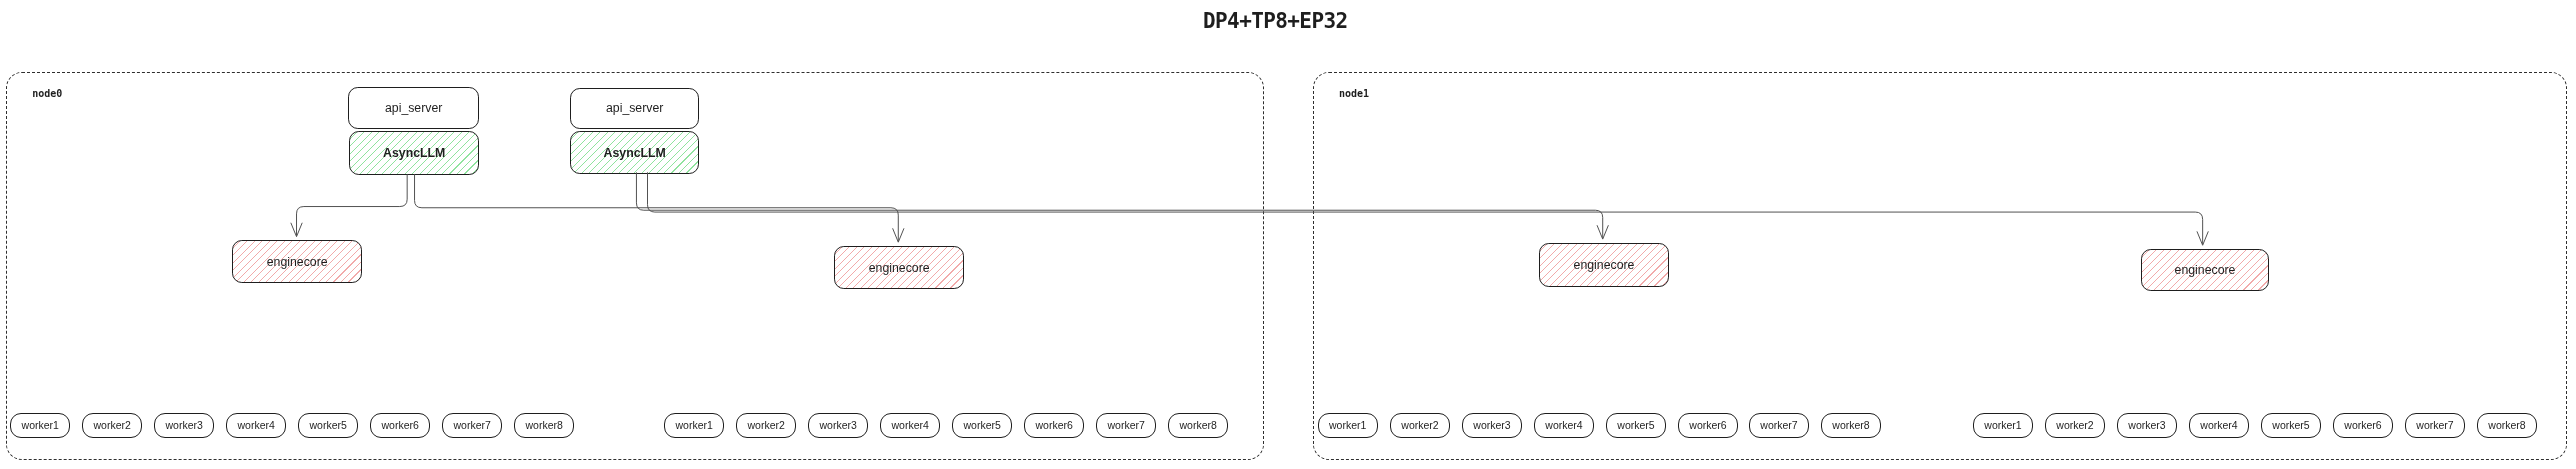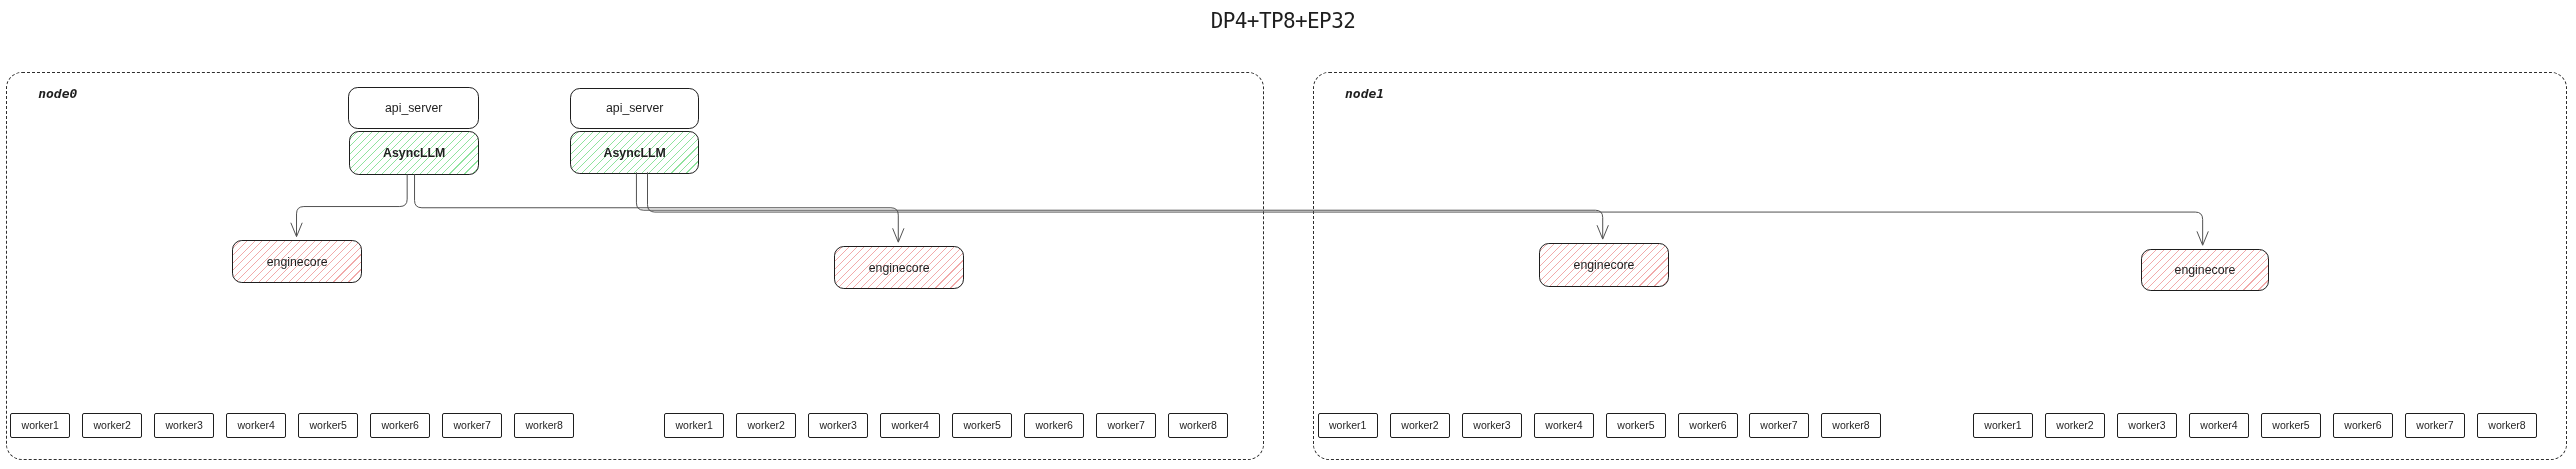--- a/index.html
+++ b/index.html
@@ -8,42 +8,41 @@
     width:2576px;height:469px;
     background:#ffffff;
     font-family:"Liberation Sans",sans-serif;
     color:#1e1e1e;
     overflow:hidden;
   }
   .title{
     position:absolute;
     left:1203px;top:8.6px;width:160px;height:24.6px;
     font-family:"DejaVu Sans Mono",monospace;
-    font-size:21px;font-weight:400;
-    text-align:center;line-height:24.6px;
+    font-size:21px;font-weight:700;
+    line-height:24.6px;
     letter-spacing:-0.6px;
     color:#1e1e1e;
     white-space:nowrap;
   }
   .node{
     position:absolute;
     border:1.2px dashed #2e2e2e;
     border-radius:16px;
     box-sizing:border-box;
     background:transparent;
   }
   .node-label{
     position:absolute;
-    left:31px;top:13.5px;
+    left:25px;top:13.5px;
     font-family:"DejaVu Sans Mono",monospace;
-    font-size:13px;font-weight:700;
+    font-size:10px;font-weight:700;
     line-height:13.5px;
     color:#1e1e1e;
     white-space:nowrap;
-    font-style:italic;
   }
   .box{
     position:absolute;
     box-sizing:border-box;
     border:1.5px solid #1e1e1e;
     border-radius:9.8px;
     background:#ffffff;
     display:flex;align-items:center;justify-content:center;
     font-size:12.3px;
     color:#1e1e1e;
@@ -51,21 +50,21 @@
   }
   .hatch-green{
     background:repeating-linear-gradient(135deg,#ffffff 0 4.3px,var(--accent-green,#90e39e) 4.3px 5.3px);
     font-weight:bold;
   }
   .hatch-red{
     background:repeating-linear-gradient(135deg,#ffffff 0 4.3px,var(--accent-red,#f2aaaa) 4.3px 5.3px);
   }
   .worker{
     border-width:1.2px;
-    border-radius:2px;
+    border-radius:11px;
     font-size:10.5px;
   }
   #connectors{
     position:absolute;left:0;top:0;
     pointer-events:none;
   }
   #connectors path{
     fill:none;
     stroke:var(--connector,#4f4f4f);
     stroke-width:1.6px;

